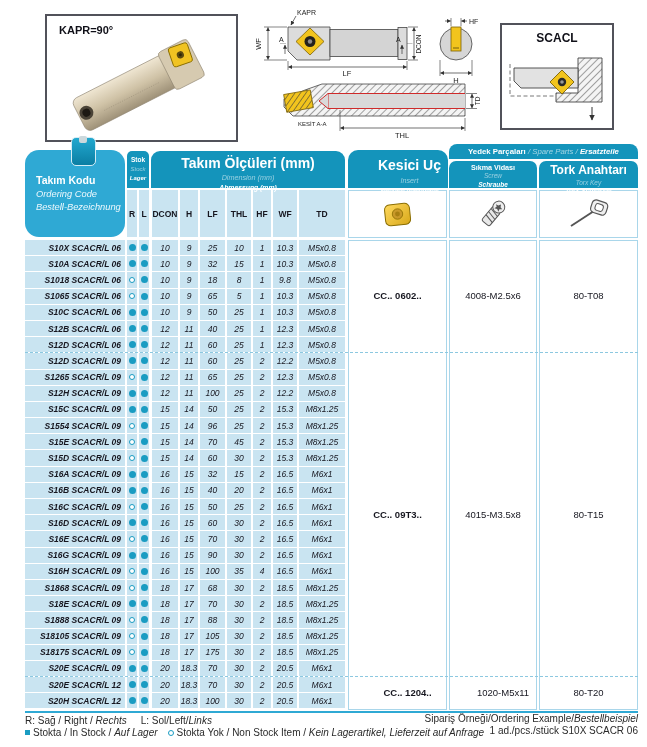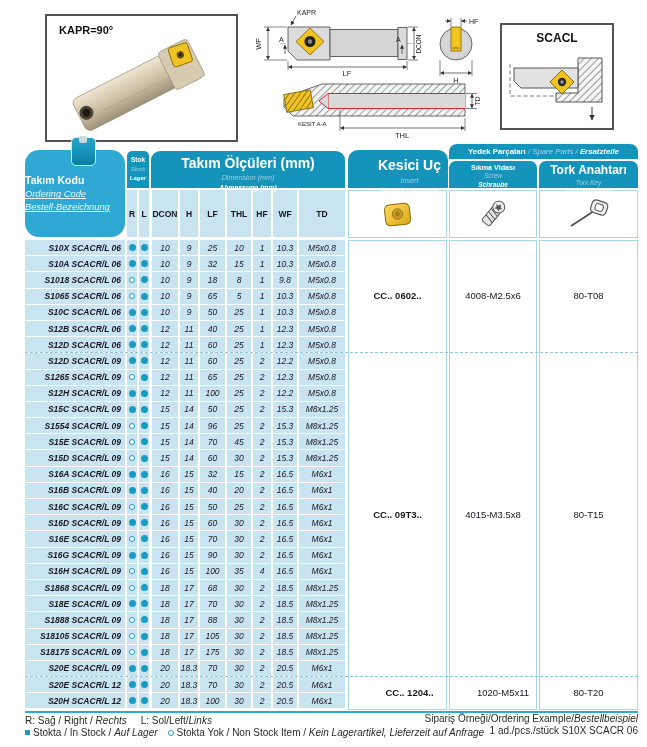--- a/index.html
+++ b/index.html
@@ -9,23 +9,23 @@
 
   
   .photo-box{left:45px;top:14px;width:189px;height:124px;border:2px solid #51525a;}
   .photo-label{position:absolute;left:12px;top:8px;font-weight:bold;font-size:11px;color:#101018;}
   .scacl-box{left:500px;top:23px;width:110px;height:103px;border:2px solid #51525a;}
   .scacl-title{position:absolute;left:0;top:6px;width:100%;text-align:center;font-weight:bold;font-size:12px;color:#101018;}
   svg text{font-family:"Liberation Sans",sans-serif;fill:#222;}
 
   
   .kodu-box{left:25px;top:150px;width:100px;height:87px;background:#2FA9D4;border-radius:14px;
-            color:#fff;display:flex;flex-direction:column;justify-content:center;box-sizing:border-box;z-index:2;}
+            color:#fff;display:flex;flex-direction:column;justify-content:center;padding-left:11px;box-sizing:border-box;z-index:2;}
   .kodu-tr{font-weight:bold;font-size:10.5px;margin-bottom:2px;}
-  .kodu-en,.kodu-de{font-style:italic;font-size:9.3px;color:#ecf8fd;line-height:1.3;text-decoration:underline;}
+  .kodu-en,.kodu-de{font-style:italic;font-size:9.3px;color:#ecf8fd;line-height:1.3;}
   .clip{left:71px;top:137px;width:23px;height:27px;background:linear-gradient(180deg,#22a8cf,#0b7ea3);
         border-radius:5px;border:1px solid #d3ecf5;z-index:6;}
   .clip:before{content:"";position:absolute;left:7px;top:-2px;width:8px;height:7px;background:#ccd8dc;border-radius:2px;}
 
   .thead{background:#1494BB;color:#fff;text-align:center;box-sizing:border-box;z-index:1;}
   .stok-head{left:127px;top:151px;width:22px;height:37px;border-radius:5px 5px 0 0;font-size:6.3px;padding-top:4px;line-height:1.55;}
   .dim-head{left:151px;top:151px;width:194px;height:37px;border-radius:9px 9px 0 0;font-size:8px;padding-top:3px;line-height:1.35;}
   .insert-head{left:348px;top:150px;width:100px;height:38px;border-radius:10px 10px 0 0;padding-top:6px;line-height:1.4;padding-left:23px;}
   .spare-band{left:449px;top:144px;width:189px;height:15px;border-radius:8px 8px 0 0;font-size:7.8px;line-height:15px;}
   .screw-head{left:449px;top:161px;width:88px;height:27px;border-radius:7px 7px 0 0;padding-top:2px;line-height:1.3;}
@@ -782,16 +782,16 @@
   <div class="abs fnote fr2">1 ad./pcs./stück S10X SCACR 06</div>
 
 <div class="glabel g-insert" style="left: 348px; width: 99px; top: 290.2px;">CC.. 0602..</div>
     <div class="glabel g-screw" style="left: 449px; width: 88px; top: 290.2px;">4008-M2.5x6</div>
     <div class="glabel g-torx" style="left: 539px; width: 99px; top: 290.2px;">80-T08</div>
     <div class="gsep" style="top: 352.4px;"></div>
     <div class="glabel g-insert" style="left: 348px; width: 99px; top: 508.9px;">CC.. 09T3..</div>
     <div class="glabel g-screw" style="left: 449px; width: 88px; top: 508.9px;">4015-M3.5x8</div>
     <div class="glabel g-torx" style="left: 539px; width: 99px; top: 508.9px;">80-T15</div>
     <div class="gsep" style="top: 676.4px;"></div>
-    <div class="glabel g-insert" style="left: 360px; width: 99px; top: 687.1px;">CC.. 1204..</div>
+    <div class="glabel g-insert" style="left: 348px; width: 99px; top: 687.1px; padding-left: 10px;">CC.. 1204..</div>
     <div class="glabel g-screw" style="left: 449px; width: 108px; top: 687.1px;">1020-M5x11</div>
     <div class="glabel g-torx" style="left: 539px; width: 99px; top: 687.1px;">80-T20</div>
   </div>
 
 </body></html>

